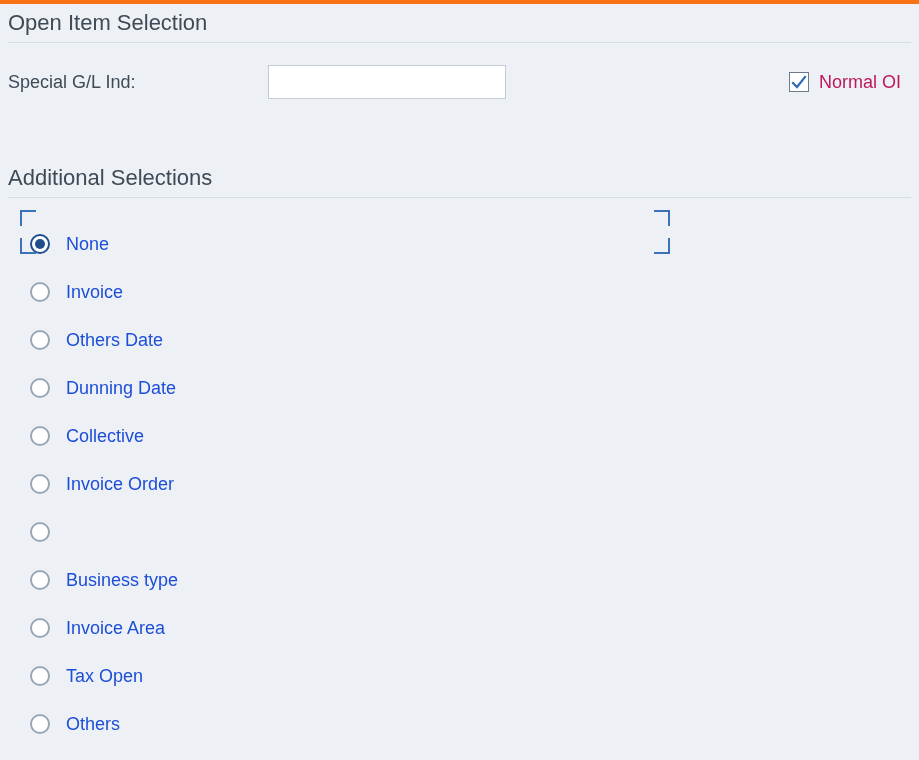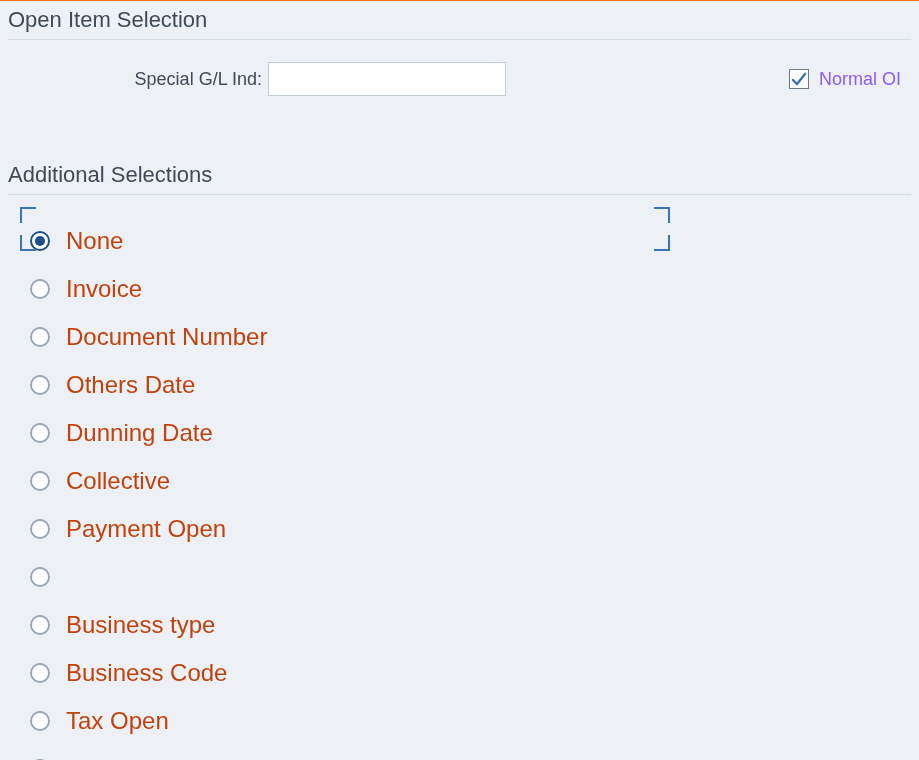--- a/index.html
+++ b/index.html
@@ -11,21 +11,21 @@
     font-family: Arial, Helvetica, sans-serif;
     color: #3f4a56;
     overflow: hidden;
   }
 
   .page {
     padding: 4px 8px 8px 8px;
     box-sizing: border-box;
     width: 100%;
     height: 100%;
-    border-top: 1px solid #f97316;
+    border-top: 4px solid #f97316;
   }
 
   .section-title {
     font-size: 22px;
     font-weight: 400;
     color: #3f4a56;
     margin: 0;
     padding: 2px 0 6px 0;
   }
 
@@ -36,21 +36,20 @@
   }
 
   
   .ois-row {
     display: flex;
     align-items: center;
     padding: 22px 0 6px 0;
   }
   .ois-label {
     width: 260px;
-    text-align: right;
     font-size: 18px;
     color: #3f4a56;
     padding-right: 6px;
     box-sizing: border-box;
   }
   .ois-input {
     width: 238px;
     height: 34px;
     border: 1px solid #c2ccd4;
     background: #ffffff;
@@ -76,21 +75,21 @@
     justify-content: center;
     box-sizing: border-box;
   }
   .checkbox svg {
     width: 16px;
     height: 16px;
     display: block;
   }
   .check-label {
     font-size: 18px;
-    color: #8b5cf6;
+    color: #be185d;
   }
 
   
   .additional {
     margin-top: 58px;
   }
 
   .radio-group {
     position: relative;
     padding: 22px 0 0 22px;
@@ -130,22 +129,22 @@
   }
   .radio.checked::after {
     content: "";
     display: block;
     width: 10px;
     height: 10px;
     border-radius: 50%;
     background: #1e4e8c;
   }
   .radio-label {
-    font-size: 24px;
-    color: #c2410c;
+    font-size: 18px;
+    color: #1d4ed8;
   }
 </style>
 </head>
 <body>
 
 <div class="page">
 
   <div>
     <h2 class="section-title">Open Item Selection</h2>
     <hr class="section-rule">
@@ -179,48 +178,44 @@
           <div class="radio-row">
             <div class="radio checked"></div>
             <span class="radio-label">None</span>
           </div>
           <div class="radio-row">
             <div class="radio"></div>
             <span class="radio-label">Invoice</span>
           </div>
           <div class="radio-row">
             <div class="radio"></div>
-            <span class="radio-label">Document Number</span>
-          </div>
-          <div class="radio-row">
-            <div class="radio"></div>
             <span class="radio-label">Others Date</span>
           </div>
           <div class="radio-row">
             <div class="radio"></div>
             <span class="radio-label">Dunning Date</span>
           </div>
           <div class="radio-row">
             <div class="radio"></div>
             <span class="radio-label">Collective</span>
           </div>
           <div class="radio-row">
             <div class="radio"></div>
-            <span class="radio-label">Payment Open</span>
+            <span class="radio-label">Invoice Order</span>
           </div>
           <div class="radio-row">
             <div class="radio"></div>
           </div>
           <div class="radio-row">
             <div class="radio"></div>
             <span class="radio-label">Business type</span>
           </div>
           <div class="radio-row">
             <div class="radio"></div>
-            <span class="radio-label">Business Code</span>
+            <span class="radio-label">Invoice Area</span>
           </div>
           <div class="radio-row">
             <div class="radio"></div>
             <span class="radio-label">Tax Open</span>
           </div>
           <div class="radio-row">
             <div class="radio"></div>
             <span class="radio-label">Others</span>
           </div>
         </div>

